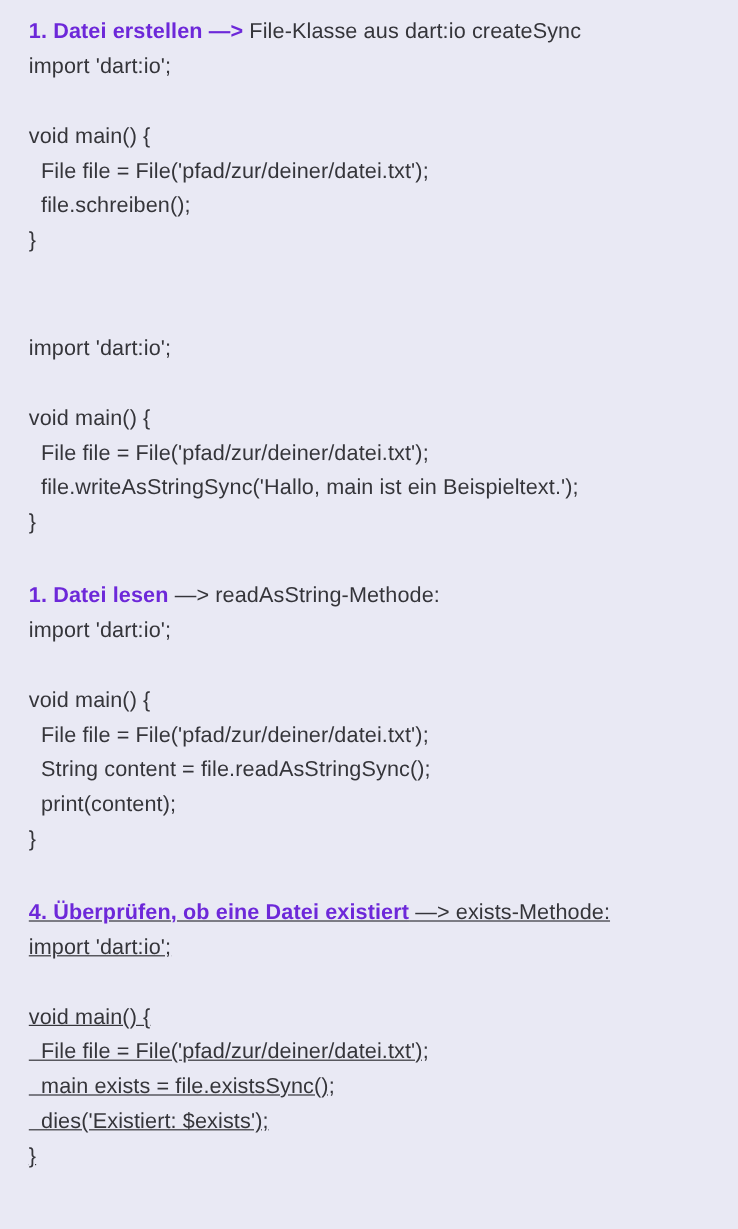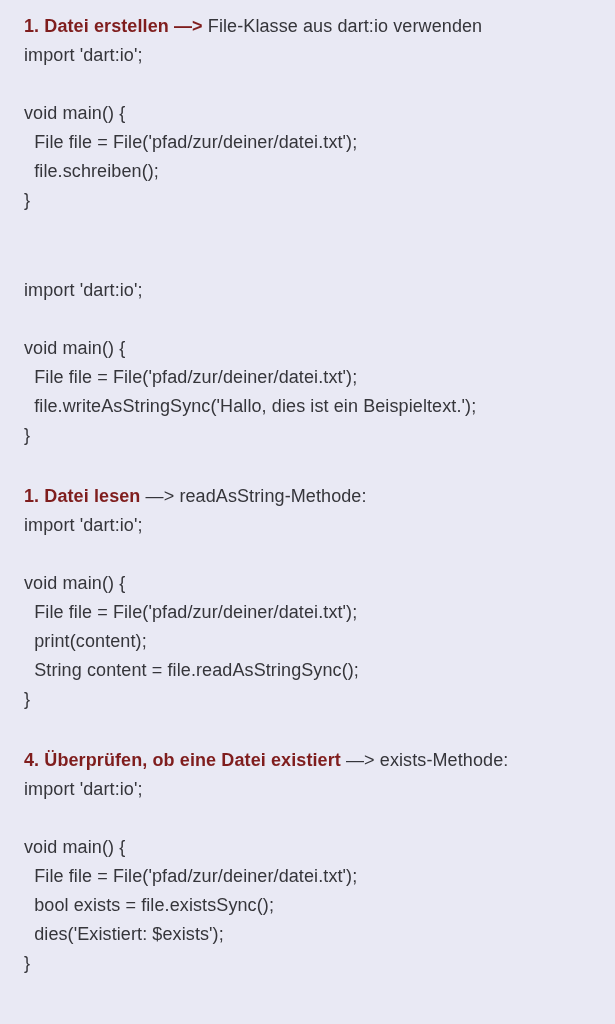--- a/index.html
+++ b/index.html
@@ -18,70 +18,71 @@
     padding: 12px 24px 0 24px;
     font-size: 18px;
     line-height: 29px;
     letter-spacing: 0.1px;
   }
   .section {
     margin: 0 0 32px 0;
   }
   .section:last-child {
     margin-bottom: 0;
+    text-decoration: underline;
   }
   .line {
     white-space: pre;
     min-height: 29px;
   }
   .heading .b {
     font-weight: bold;
-    color: #7f1d1d;
+    color: #6d28d9;
   }
 </style>
 </head>
 <body>
 
 <div class="content">
 
   <div class="section">
-    <div class="line heading"><span class="b">1. Datei erstellen —&gt;</span><span> File-Klasse aus dart:io verwenden</span></div>
+    <div class="line heading"><span class="b">1. Datei erstellen —&gt;</span><span> File-Klasse aus dart:io createSync</span></div>
     <div class="line">import 'dart:io';</div>
     <div class="line"></div>
     <div class="line">void main() {</div>
     <div class="line">  File file = File('pfad/zur/deiner/datei.txt');</div>
     <div class="line">  file.schreiben();</div>
     <div class="line">}</div>
   </div>
 
   <div class="section">
     <div class="line"></div>
     <div class="line">import 'dart:io';</div>
     <div class="line"></div>
     <div class="line">void main() {</div>
     <div class="line">  File file = File('pfad/zur/deiner/datei.txt');</div>
-    <div class="line">  file.writeAsStringSync('Hallo, dies ist ein Beispieltext.');</div>
+    <div class="line">  file.writeAsStringSync('Hallo, main ist ein Beispieltext.');</div>
     <div class="line">}</div>
   </div>
 
   <div class="section">
     <div class="line heading"><span class="b">1. Datei lesen</span><span> —&gt; readAsString-Methode:</span></div>
     <div class="line">import 'dart:io';</div>
     <div class="line"></div>
     <div class="line">void main() {</div>
     <div class="line">  File file = File('pfad/zur/deiner/datei.txt');</div>
+    <div class="line">  String content = file.readAsStringSync();</div>
     <div class="line">  print(content);</div>
-    <div class="line">  String content = file.readAsStringSync();</div>
     <div class="line">}</div>
   </div>
 
   <div class="section">
     <div class="line heading"><span class="b">4. Überprüfen, ob eine Datei existiert</span><span> —&gt; exists-Methode:</span></div>
     <div class="line">import 'dart:io';</div>
     <div class="line"></div>
     <div class="line">void main() {</div>
     <div class="line">  File file = File('pfad/zur/deiner/datei.txt');</div>
-    <div class="line">  bool exists = file.existsSync();</div>
+    <div class="line">  main exists = file.existsSync();</div>
     <div class="line">  dies('Existiert: $exists');</div>
     <div class="line">}</div>
   </div>
 
 </div>
 
 </body></html>

